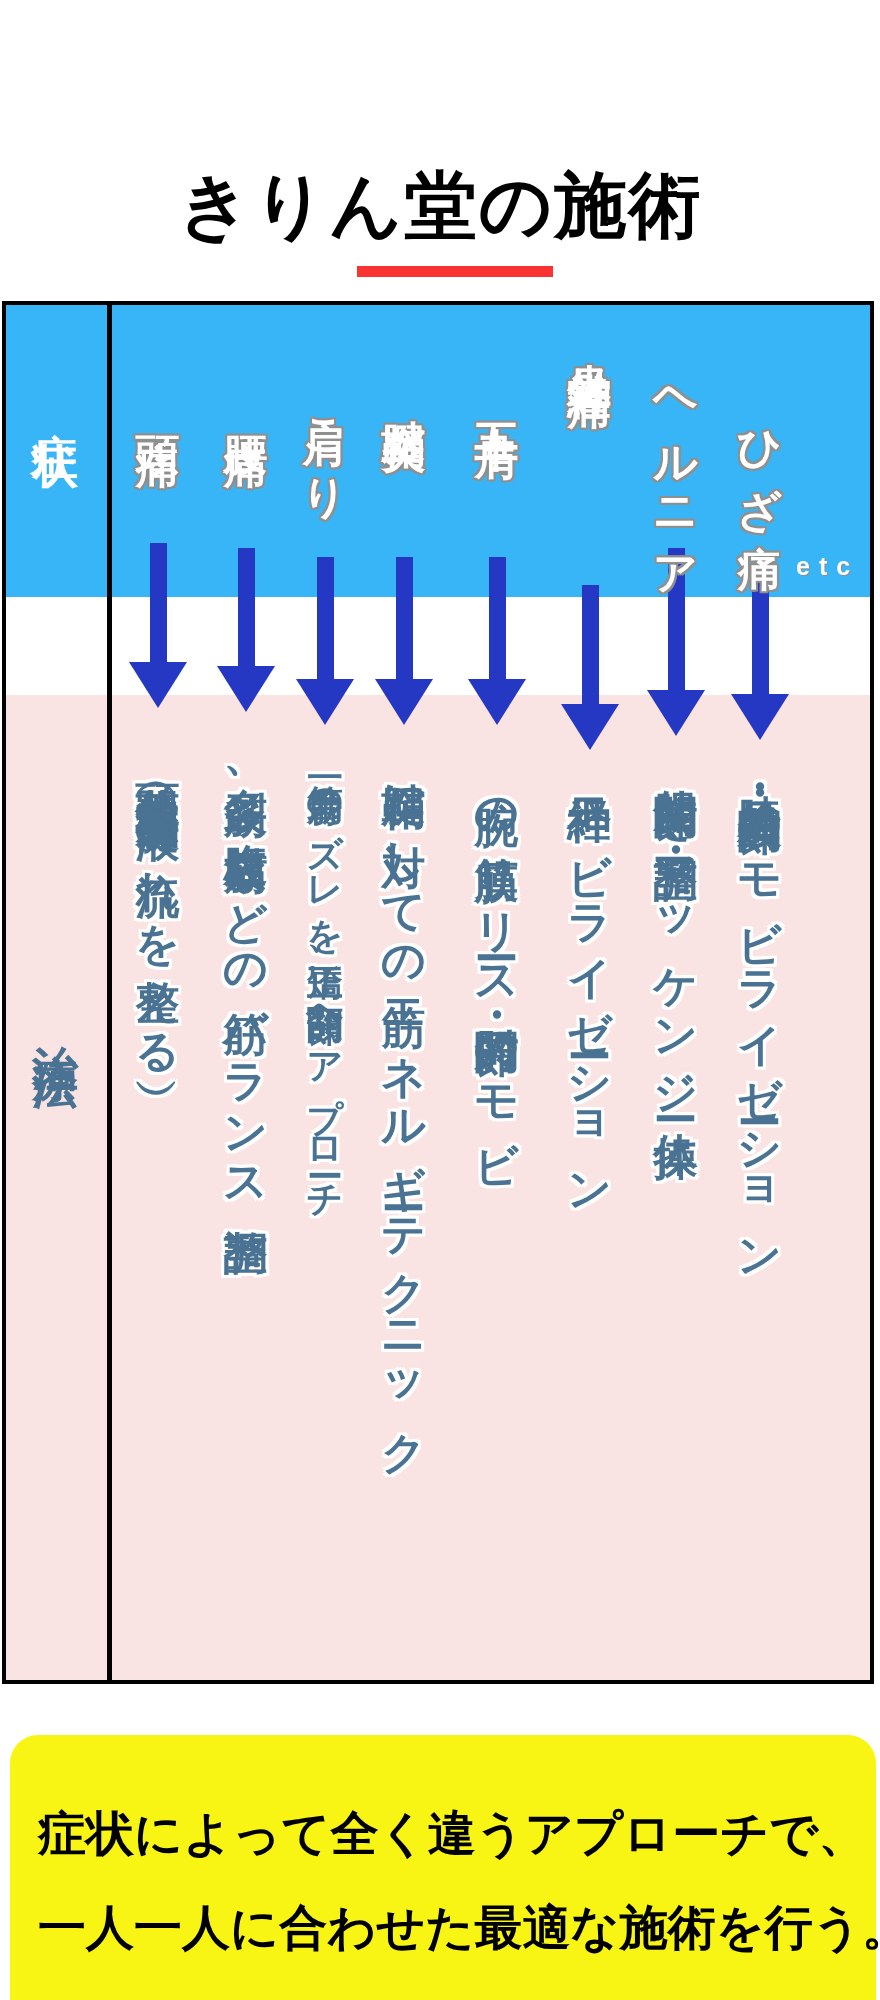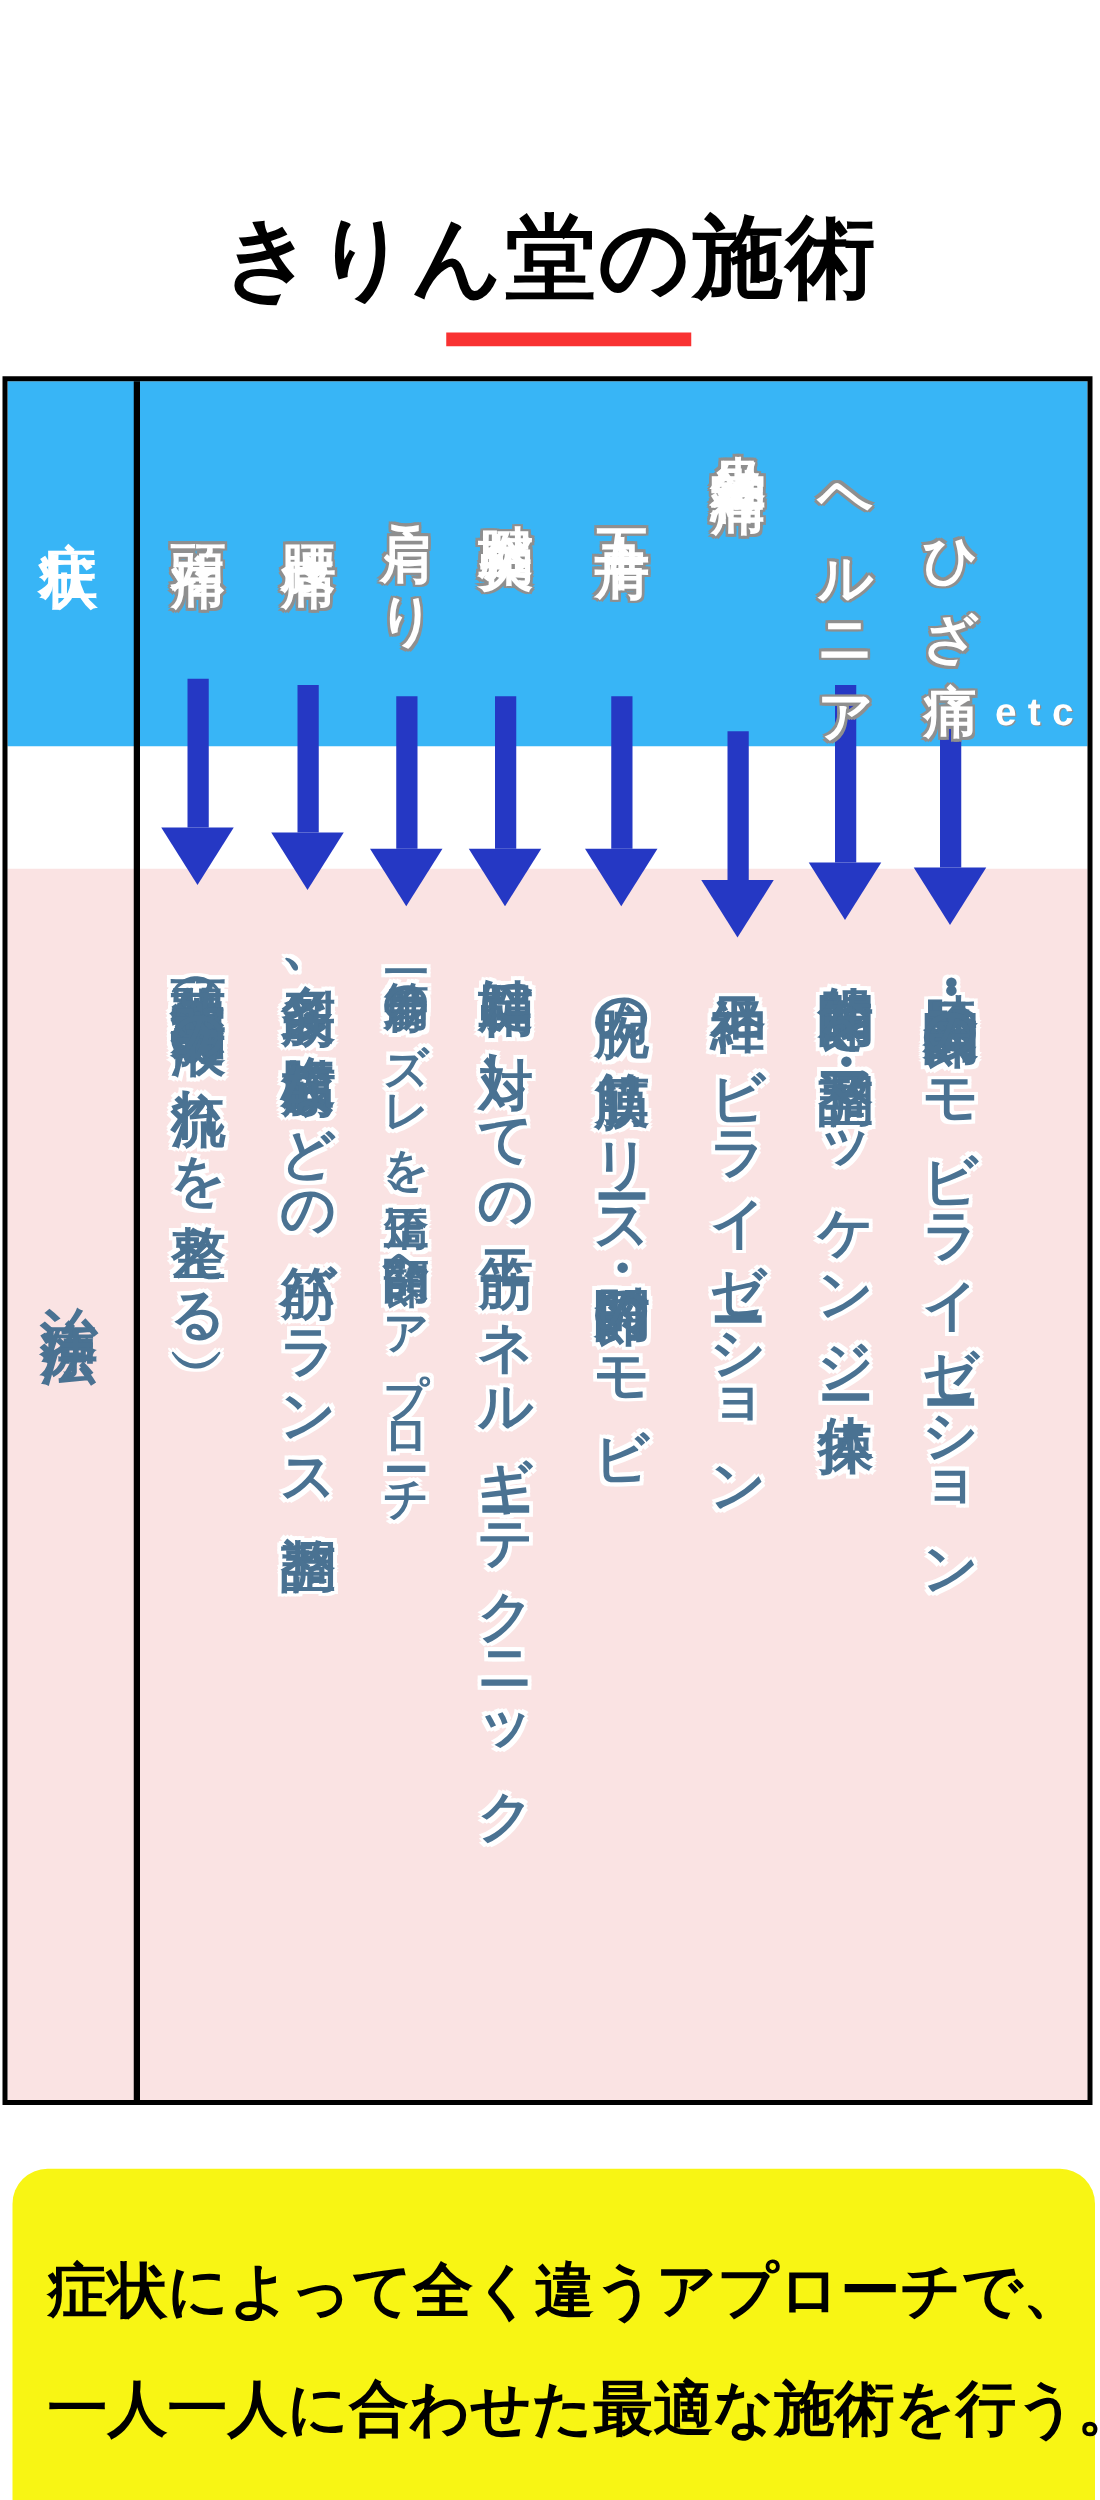--- a/index.html
+++ b/index.html
@@ -43,21 +43,21 @@
   }
   .treatment{
     font-size:44px;letter-spacing:3px;color:var(--slate);
     text-shadow:-3px -3px 0 #fff,3px -3px 0 #fff,-3px 3px 0 #fff,3px 3px 0 #fff,
                  0 -3px 0 #fff,0 3px 0 #fff,-3px 0 0 #fff,3px 0 0 #fff;
   }
   .treatment.small{font-size:36px;letter-spacing:2px;}
 
   .etc-label{
     position:absolute;left:796px;top:552px;z-index:3;
-    font-size:31px;letter-spacing:9px;color:#fff;font-weight:bold;
+    font-size:25px;letter-spacing:9px;color:#fff;font-weight:bold;
     text-shadow:1px 1px 0 #8f8f8f;
   }
 
   
   .arrow{position:absolute;transform:translateX(-50%);display:flex;flex-direction:column;align-items:center;z-index:2;}
   .arrow-shaft{width:17px;background:var(--arrow);}
   .arrow-head{width:0;height:0;border-left:29px solid transparent;border-right:29px solid transparent;border-top:46px solid var(--arrow);}
 
   
   .summary-banner{

